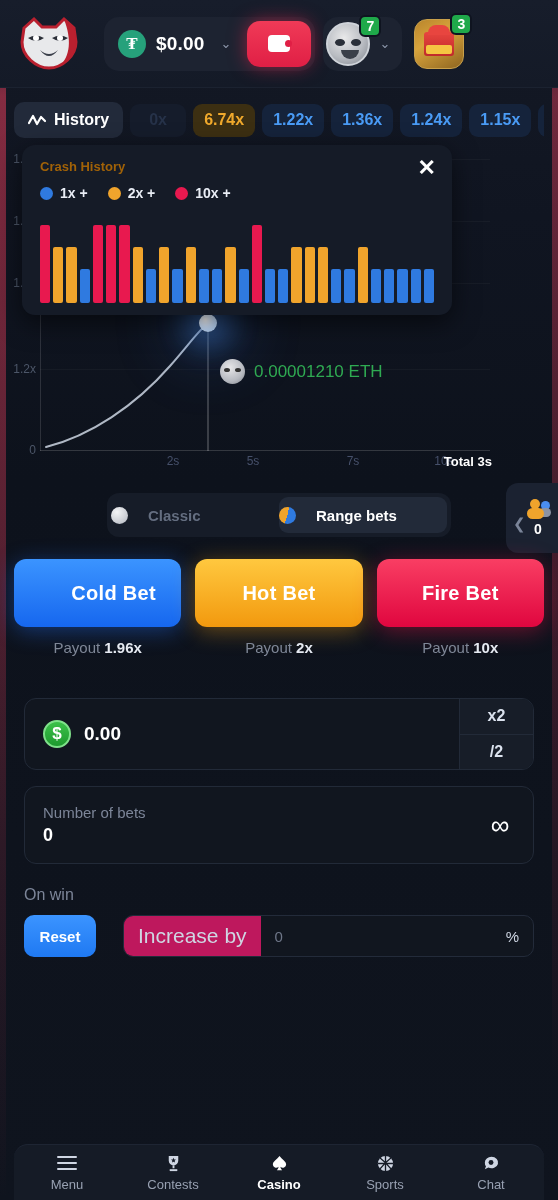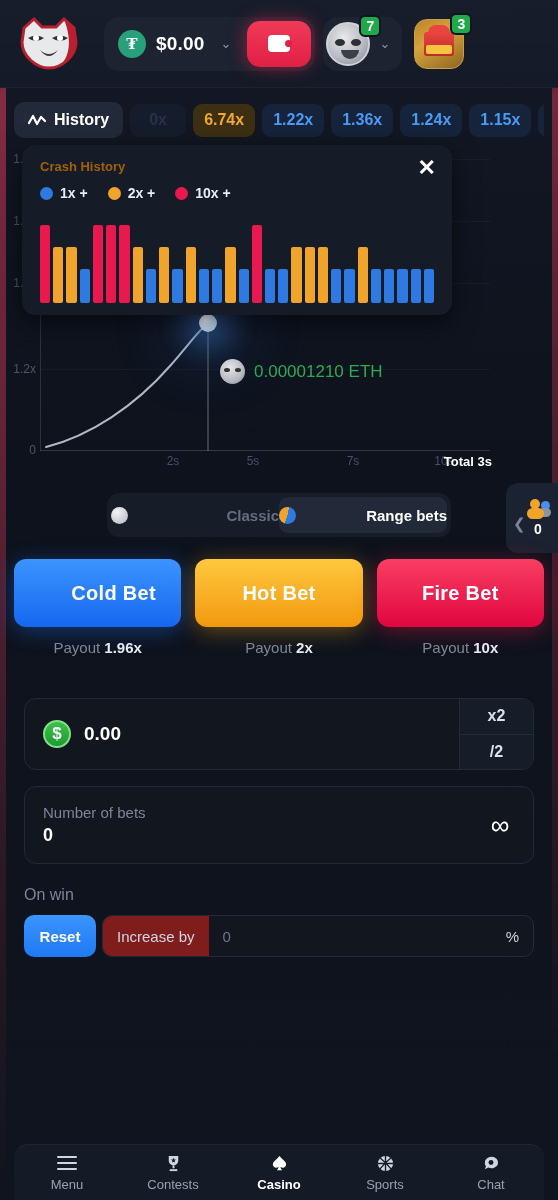--- a/index.html
+++ b/index.html
@@ -166,21 +166,21 @@
   .ppl-count{color:#fff;font-size:14px;font-weight:bold;}
 
   
   .modes {
     position:relative; z-index:3;
     margin: 12px auto 0 auto; width: 344px; height:44px;
     background:#161c28; border-radius:12px; display:flex; align-items:center; padding:4px;
   }
   .mode {
     flex:1; height:36px; border-radius:9px; display:flex; align-items:center;
-    justify-content:space-between; gap:3px; font-size:15px; font-weight:bold; cursor:pointer;
+    justify-content:flex-start; gap:20px; font-size:15px; font-weight:bold; cursor:pointer;
     color:#646e80;
   }
   .mode.active { background:#222a39; color:#fff; }
   .mode-ico { width:17px;height:17px;border-radius:50%; }
   .ico-classic { background: radial-gradient(circle at 35% 30%, #f3f4f6 0%, #c6c9d0 70%, #9ca1ab 100%); }
   .ico-range { background: conic-gradient(from 200deg, #f0a42c 0deg 170deg, #2f7ae0 170deg 360deg); }
 
   
   .betrow {
     position:relative; z-index:3;
@@ -222,30 +222,30 @@
   }
   .nob-left{ flex:1; display:flex; flex-direction:column; justify-content:center; gap:4px;}
   .nob-lbl{ color:#7c8598; font-size:15px; }
   .nob-val{ color:#fff; font-size:18px; font-weight:bold; }
   .nob-inf{ width:66px; height:100%; display:flex;align-items:center;justify-content:center;
             color:#fff; font-size:26px; cursor:pointer; }
 
   
   .onwin { position:relative; z-index:3; margin:22px 24px 0 24px; }
   .onwin-lbl{ color:#7c8598; font-size:16px; }
-  .onwin-row{ margin-top:11px; display:flex; align-items:center; gap:6px; }
+  .onwin-row{ margin-top:11px; display:flex; align-items:center; gap:27px; }
   .reset-btn{
     width:72px;height:42px;border-radius:10px;border:none;cursor:pointer;
     background:linear-gradient(180deg,#3b94ff 0%,#1f79f2 100%);
     color:#fff;font-size:15px;font-weight:bold;
   }
   .inc-wrap{ flex:1; height:42px; border-radius:10px; border:1px solid #232b3a;
              display:flex; align-items:center; overflow:hidden; background:#11161f;}
   .inc-lbl{ padding:2px 14px; height:100%; display:flex;align-items:center;
-            color:#cfd6e3; font-size:15px; background:#7f1d1d; }
+            color:#cfd6e3; font-size:21px; background:#be185d; }
   .inc-val{ flex:1; padding-left:14px; color:#6e7688; font-size:15px; }
   .inc-pct{ padding-right:14px; color:#cfd6e3; font-size:15px; }
   .onlose-peek{ position:absolute; left:24px; top:1160px; color:#5d667a; font-size:16px; z-index:1;}
 
   
   .bottomnav {
     position:absolute; left:14px; right:14px; bottom:0; height:56px; z-index:30;
     background:#151b26; border-radius:14px 14px 0 0;
     display:flex; align-items:center; justify-content:space-around;
     border-top:1px solid #1e2533;

